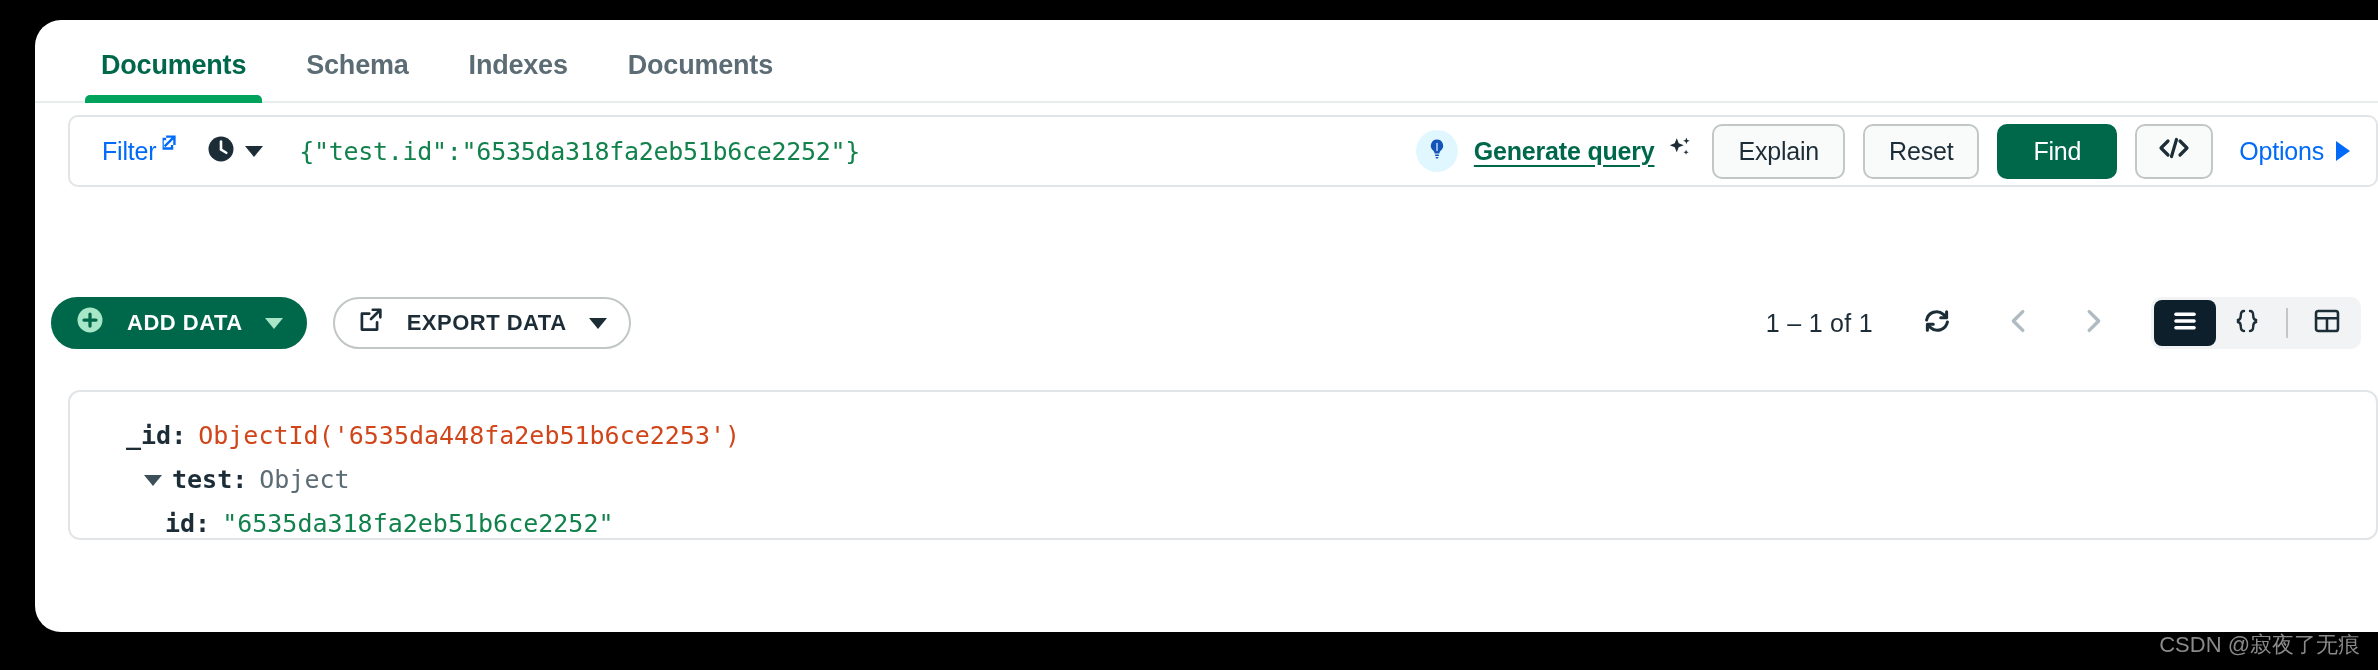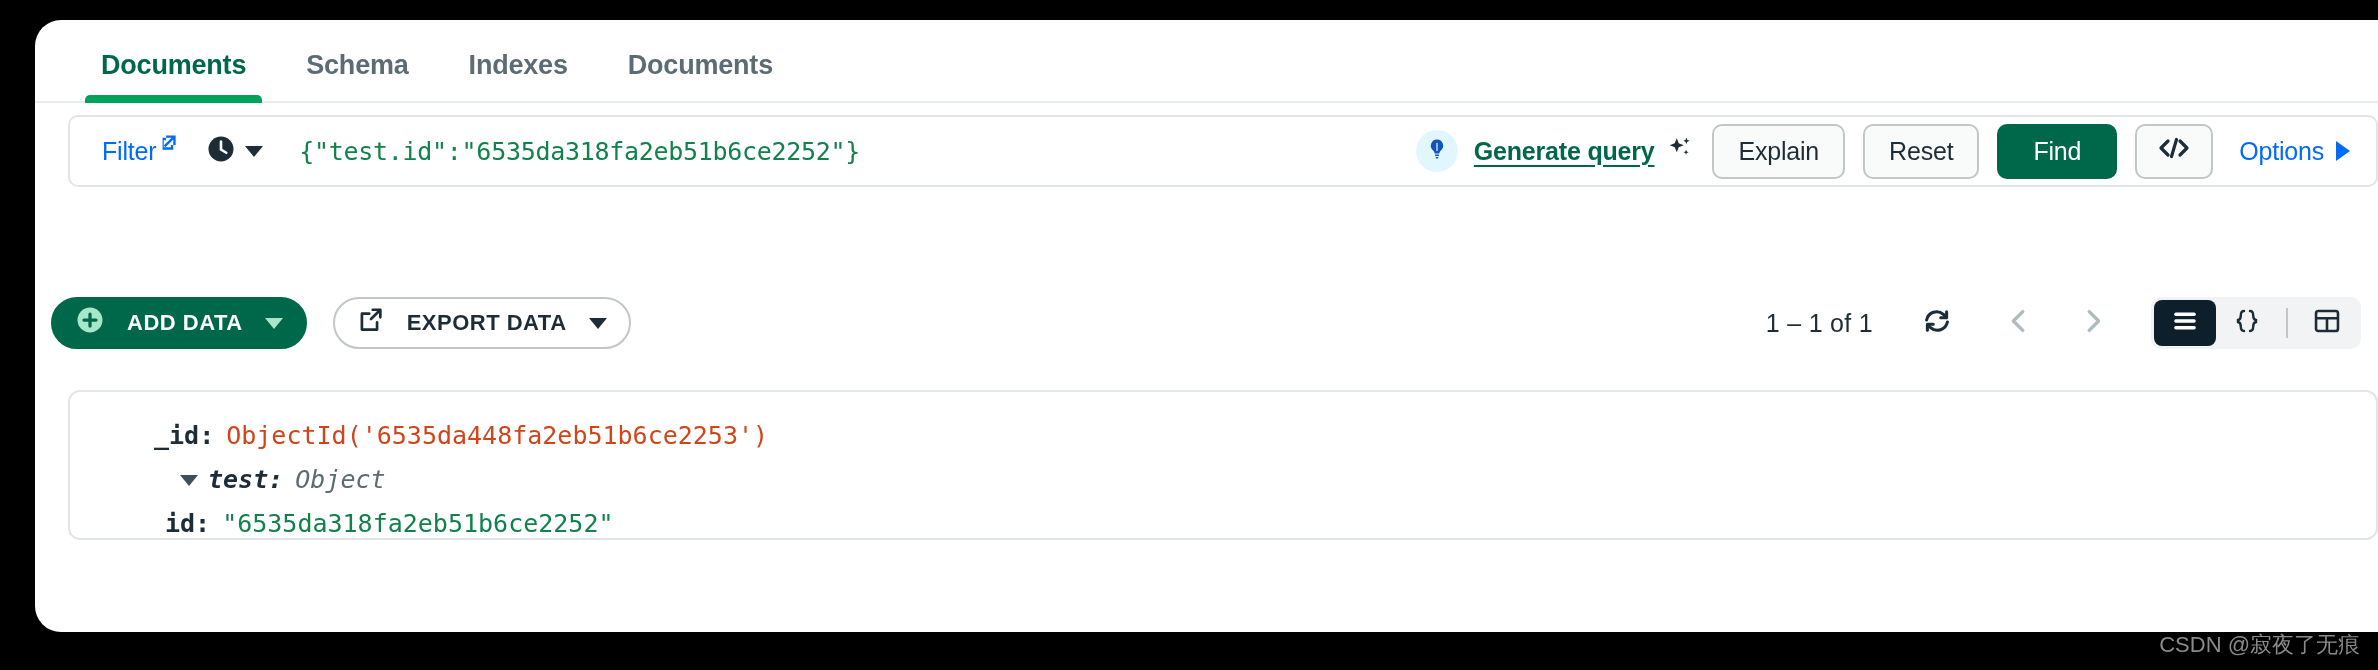--- a/index.html
+++ b/index.html
@@ -302,22 +302,22 @@
     border-right: 9px solid transparent;
     border-top: 11px solid #3d4f58;
     margin-right: 10px;
     cursor: pointer;
     flex: none;
   }
   .k { color: #1c2d38; font-weight: 700; }
   .v-red { color: #d1451a; }
   .v-green { color: #12824d; }
   .v-gray { color: #5c6c75; }
-  .indent1 { padding-left: 84px; align-items: center; }
-  .indent-tri { padding-left: 110px; font-style: italic; }
+  .indent1 { padding-left: 56px; align-items: center; }
+  .indent-tri { padding-left: 74px; }
   .indent2 { padding-left: 95px; }
 
   
   .watermark {
     position: absolute;
     right: 18px;
     bottom: 10px;
     font-size: 22px;
     color: #8a8a8a;
     white-space: nowrap;

